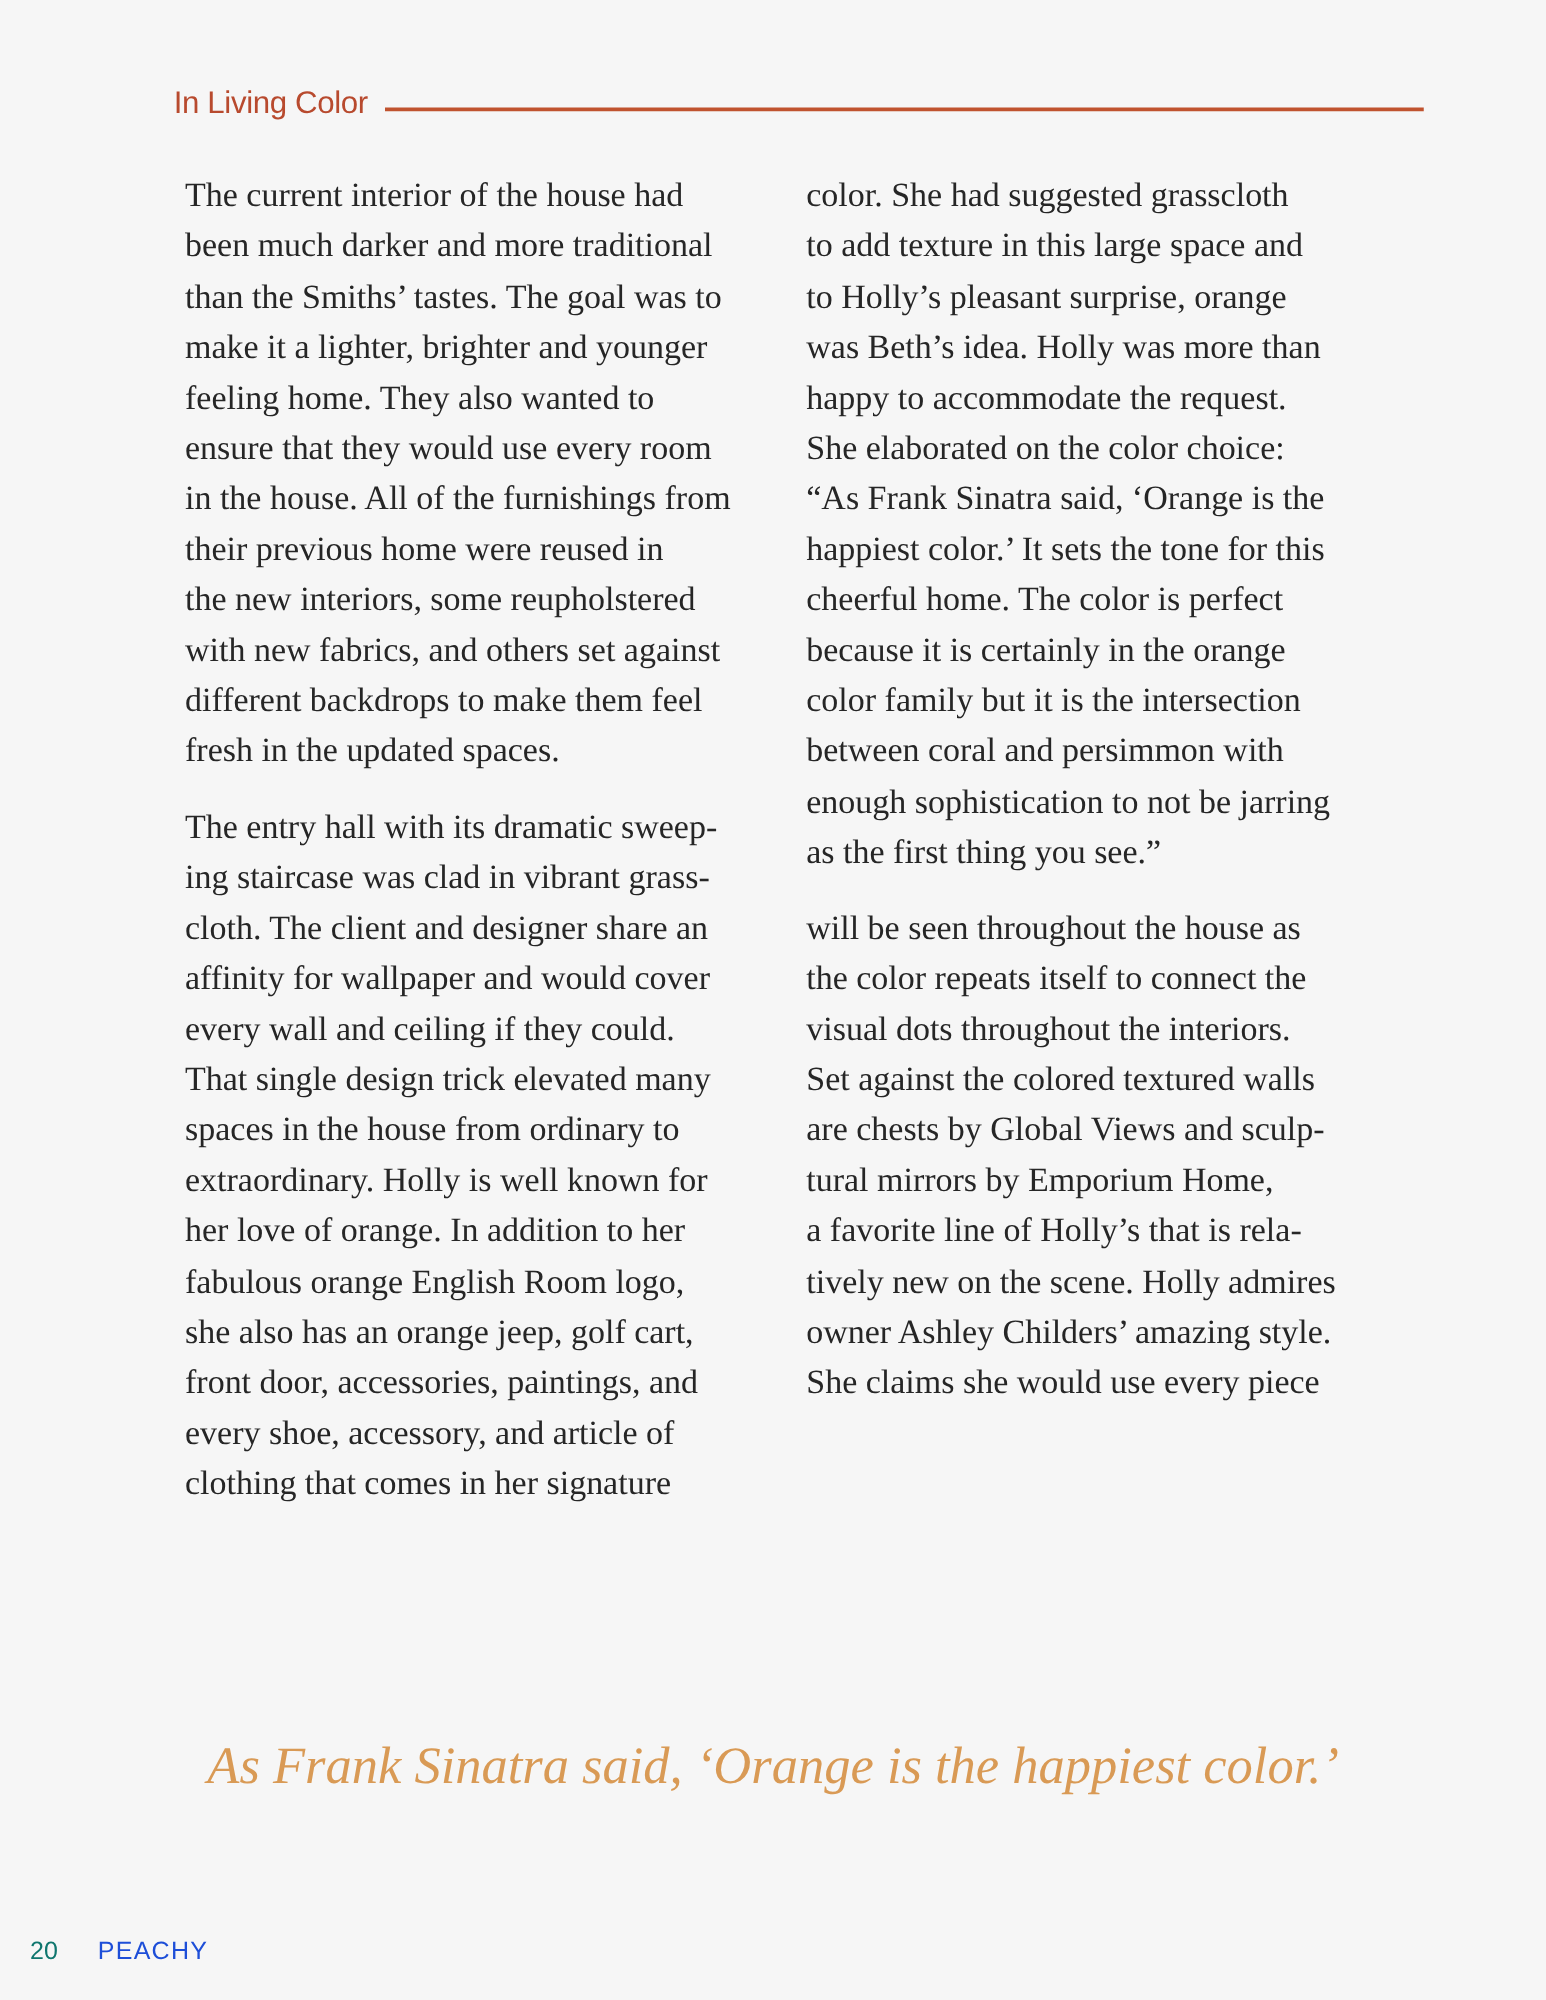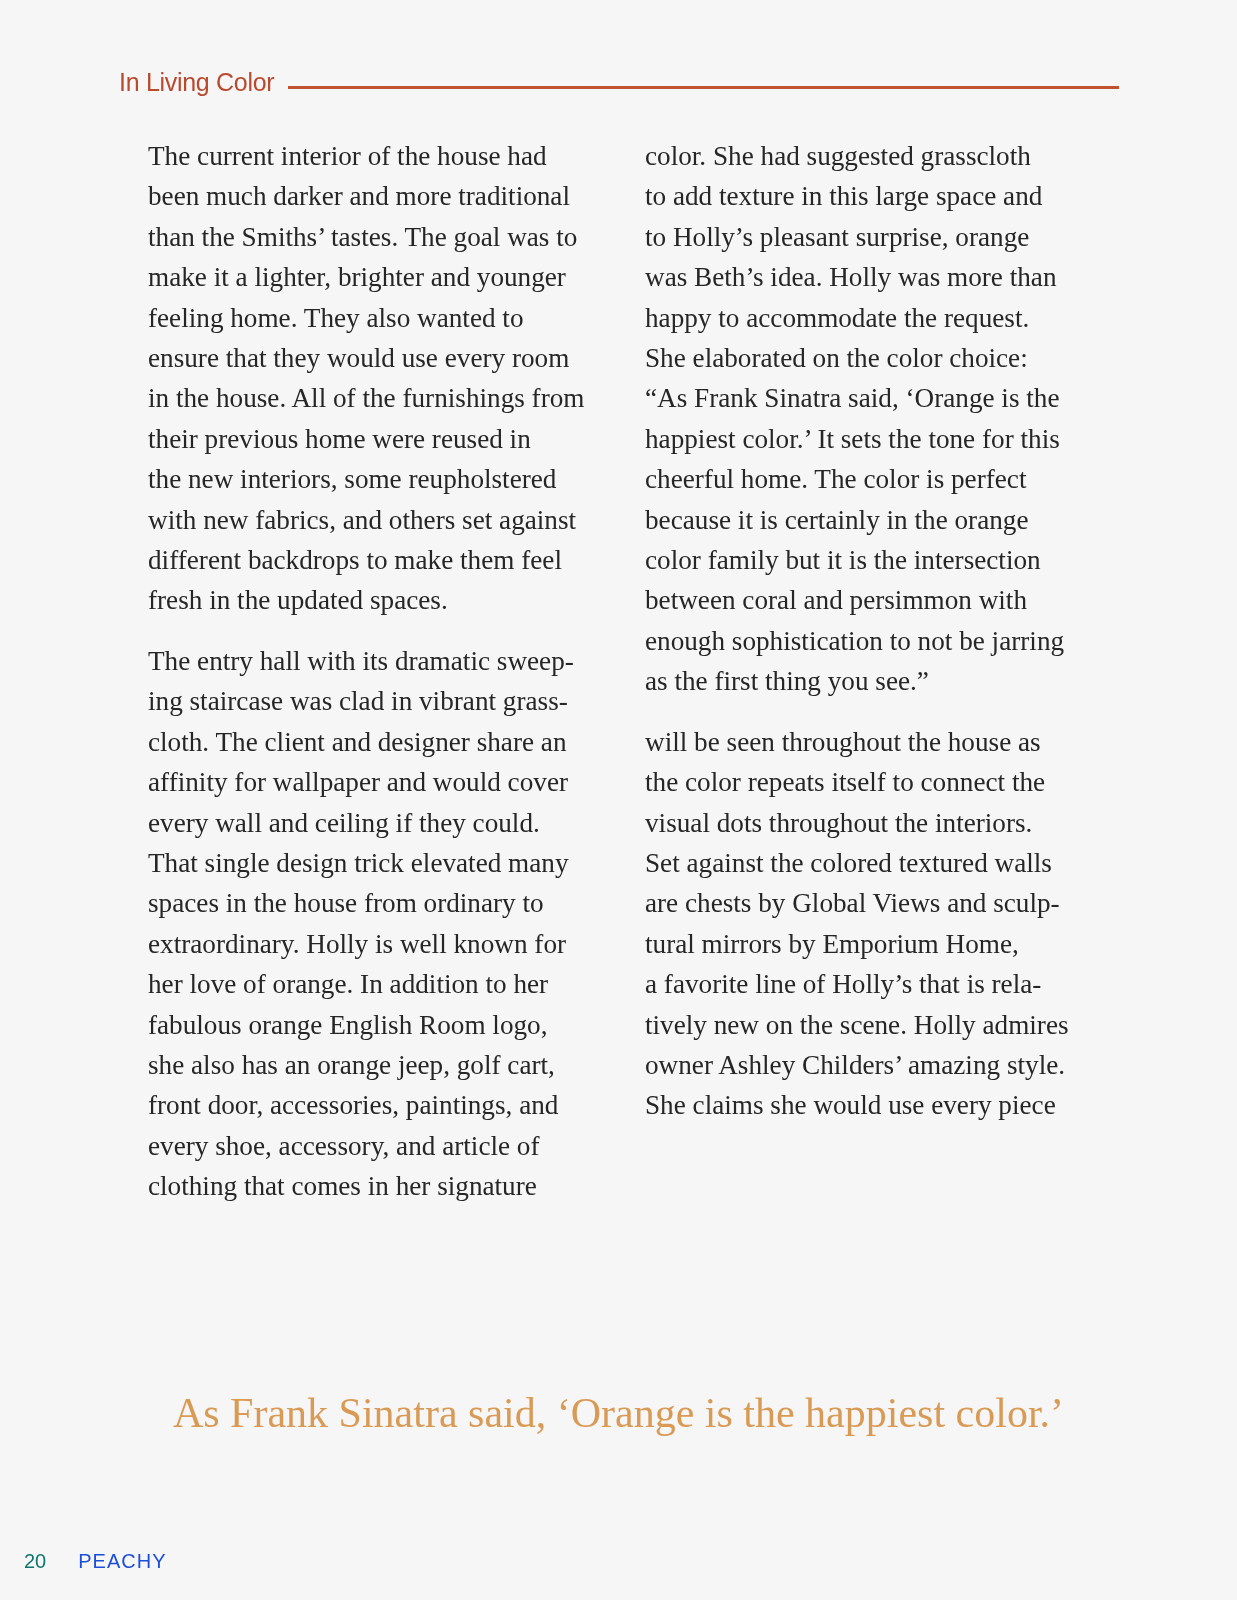--- a/index.html
+++ b/index.html
@@ -4,21 +4,21 @@
 <style>
   html, body { margin: 0; padding: 0; }
   body {
     width: 1237px; height: 1600px;
     background: #f6f6f6;
     position: relative;
     overflow: hidden;
     font-family: "Liberation Serif", "DejaVu Serif", serif;
   }
   .header {
-    position: absolute; left: 119px; top: 68px; width: 1000px;
+    position: absolute; left: 139px; top: 68px; width: 1000px;
     display: flex; align-items: center;
   }
   .header-title {
     font-family: "Liberation Sans", "DejaVu Sans", sans-serif;
     font-size: 25px; color: #b84a2e; white-space: nowrap;
     letter-spacing: -0.3px;
   }
   .header-rule {
     flex: 1; height: 3px; background: #c0532f; margin-left: 14px; margin-top: 10px;
   }
@@ -28,21 +28,21 @@
   }
   .col-left { left: 127px; margin-left: 21px; }
   .col-right { left: 645px; }
   .line { white-space: nowrap; display: block; }
   .para-gap { height: 20px; }
   .pull-quote {
     position: absolute; left: 0; top: 1385px; width: 1237px;
     text-align: center; color: #d99a55;
     font-size: 42px; line-height: 56px;
   }
-  .pull-quote .line { display: block; }
+  .pull-quote .line { display: block; font-style: italic; }
   .footer {
     position: absolute; left: 24px; top: 1550px;
     font-family: "Liberation Sans", "DejaVu Sans", sans-serif;
     font-size: 20px; display: flex; gap: 32px;
   }
   .page-num { color: #0f766e; }
   .pub-name { color: #1d4ed8; letter-spacing: 1px; }
 </style>
 </head>
 <body>

